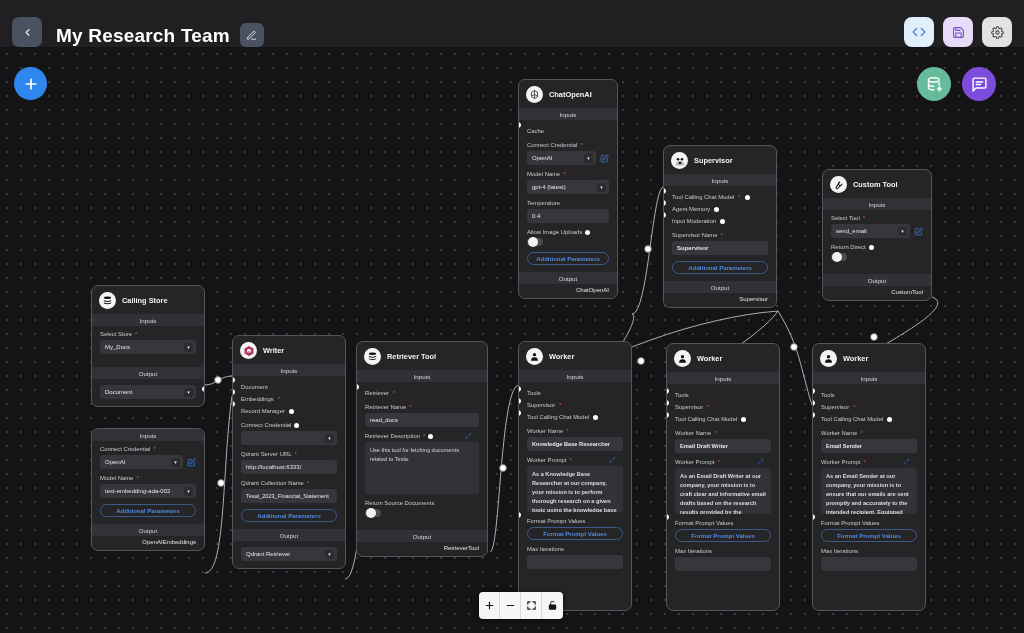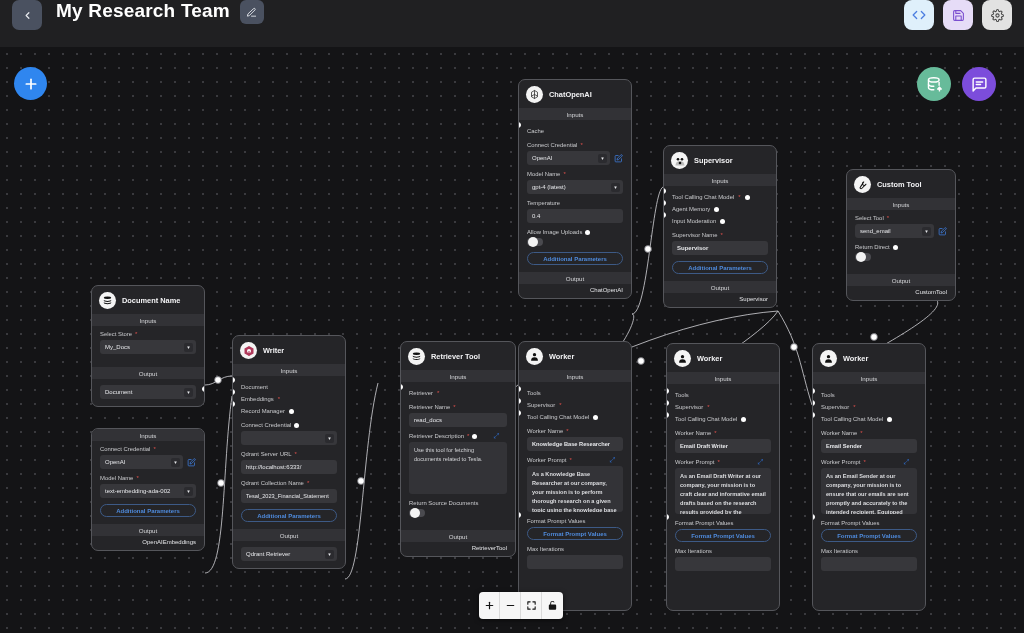--- a/index.html
+++ b/index.html
@@ -8,21 +8,21 @@
     width: 1024px; height: 633px;
     background: #1a1a1c;
     font-family: "Liberation Sans", sans-serif;
     overflow: hidden;
   }
   #app { position: relative; width: 1024px; height: 633px; }
 
   
   .header {
     position: absolute; top: 0; left: 0; width: 1024px; height: 47px;
-    background: #202022; display: flex; align-items: flex-start;
+    background: #202022; display: flex; align-items: flex-end;
     padding: 0 12px; z-index: 60;
   }
   .back-btn {
     width: 30px; height: 30px; border-radius: 7px; background: #4a5160;
     display: flex; align-items: center; justify-content: center;
     color: #e8eaee; cursor: pointer; flex: 0 0 auto;
   }
   .title {
     font-size: 19px; font-weight: bold; color: #ffffff;
     margin-left: 14px; letter-spacing: .2px; white-space: nowrap;
@@ -282,21 +282,21 @@
 
     <div class="node" style="left:91px; top:238px; width:114px;">
       <div class="node-head">
         <div class="node-icon">
           <svg width="11" height="11" viewBox="0 0 24 24" fill="currentColor">
               <ellipse cx="12" cy="6" rx="8" ry="2.6"></ellipse>
               <path d="M4 10.5c0 1.5 3.6 2.6 8 2.6s8-1.1 8-2.6v2c0 1.5-3.6 2.6-8 2.6s-8-1.1-8-2.6z"></path>
               <path d="M4 15.5c0 1.5 3.6 2.6 8 2.6s8-1.1 8-2.6v2c0 1.5-3.6 2.6-8 2.6s-8-1.1-8-2.6z"></path>
             </svg>
         </div>
-        <div class="node-title">Document Name</div>
+        <div class="node-title">Calling Store</div>
       </div>
       <div class="sec-bar">Inputs</div>
       <div class="node-body">
         <div class="field">
           <div class="field-label">
             <span>Select Store</span>
               <span class="req">*</span>
           </div>
           <div class="input-box with-caret">
             <span>My_Docs</span>
@@ -412,21 +412,21 @@
           <span>Qdrant Retriever</span>
           <span class="caret">▾</span>
         </div>
       </div>
       <div class="port" style="left:-4px; top:41px;"></div>
       <div class="port" style="left:-4px; top:53px;"></div>
       <div class="port" style="left:-4px; top:65px;"></div>
 
     </div>
 
-    <div class="node" style="left:400px; top:294px; width:116px;">
+    <div class="node" style="left:356px; top:294px; width:132px;">
       <div class="node-head">
         <div class="node-icon">
           <svg width="11" height="11" viewBox="0 0 24 24" fill="currentColor">
               <ellipse cx="12" cy="6" rx="8" ry="2.6"></ellipse>
               <path d="M4 10c0 1.5 3.6 2.6 8 2.6s8-1.1 8-2.6v2c0 1.5-3.6 2.6-8 2.6s-8-1.1-8-2.6z"></path>
               <path d="M4 15c0 1.5 3.6 2.6 8 2.6s8-1.1 8-2.6v2c0 1.5-3.6 2.6-8 2.6s-8-1.1-8-2.6z"></path>
             </svg>
         </div>
         <div class="node-title">Retriever Tool</div>
       </div>
@@ -464,21 +464,21 @@
         </div>
       </div>
       <div class="sec-bar">Output</div>
       <div class="out-row">
         <span>RetrieverTool</span>
       </div>
       <div class="port" style="left:-4px; top:42px;"></div>
       <div class="port" style="right:-4px; top:211px;"></div>
     </div>
 
-    <div class="node" style="left:518px; top:32px; width:114px;">
+    <div class="node" style="left:518px; top:32px; width:100px;">
       <div class="node-head">
         <div class="node-icon">
           <svg width="11" height="11" viewBox="0 0 24 24" fill="none" stroke="currentColor" stroke-width="1.5">
               <path d="M12 3.2 18.5 7v10L12 20.8 5.5 17V7z"></path>
               <path d="M12 3.2v8.6l6.5 3.8M12 11.8 5.5 15.6M12 11.8v9"></path>
             </svg>
         </div>
         <div class="node-title">ChatOpenAI</div>
       </div>
       <div class="sec-bar">Inputs</div>
@@ -578,21 +578,21 @@
       <div class="sec-bar">Output</div>
       <div class="out-row">
         <span>Supervisor</span>
       </div>
       <div class="port" style="left:-4px; top:42px;"></div>
       <div class="port" style="left:-4px; top:54px;"></div>
       <div class="port" style="left:-4px; top:66px;"></div>
 
     </div>
 
-    <div class="node" style="left:846px; top:122px; width:110px;">
+    <div class="node" style="left:822px; top:122px; width:110px;">
       <div class="node-head">
         <div class="node-icon">
           <svg width="11" height="11" viewBox="0 0 24 24" fill="none" stroke="currentColor" stroke-width="2.2" stroke-linecap="round" stroke-linejoin="round">
               <path d="M14.7 6.3a4 4 0 1 0 5 5l-9.4 9.4a2.1 2.1 0 0 1-3-3z"></path>
             </svg>
         </div>
         <div class="node-title">Custom Tool</div>
       </div>
       <div class="sec-bar">Inputs</div>
       <div class="node-body">

